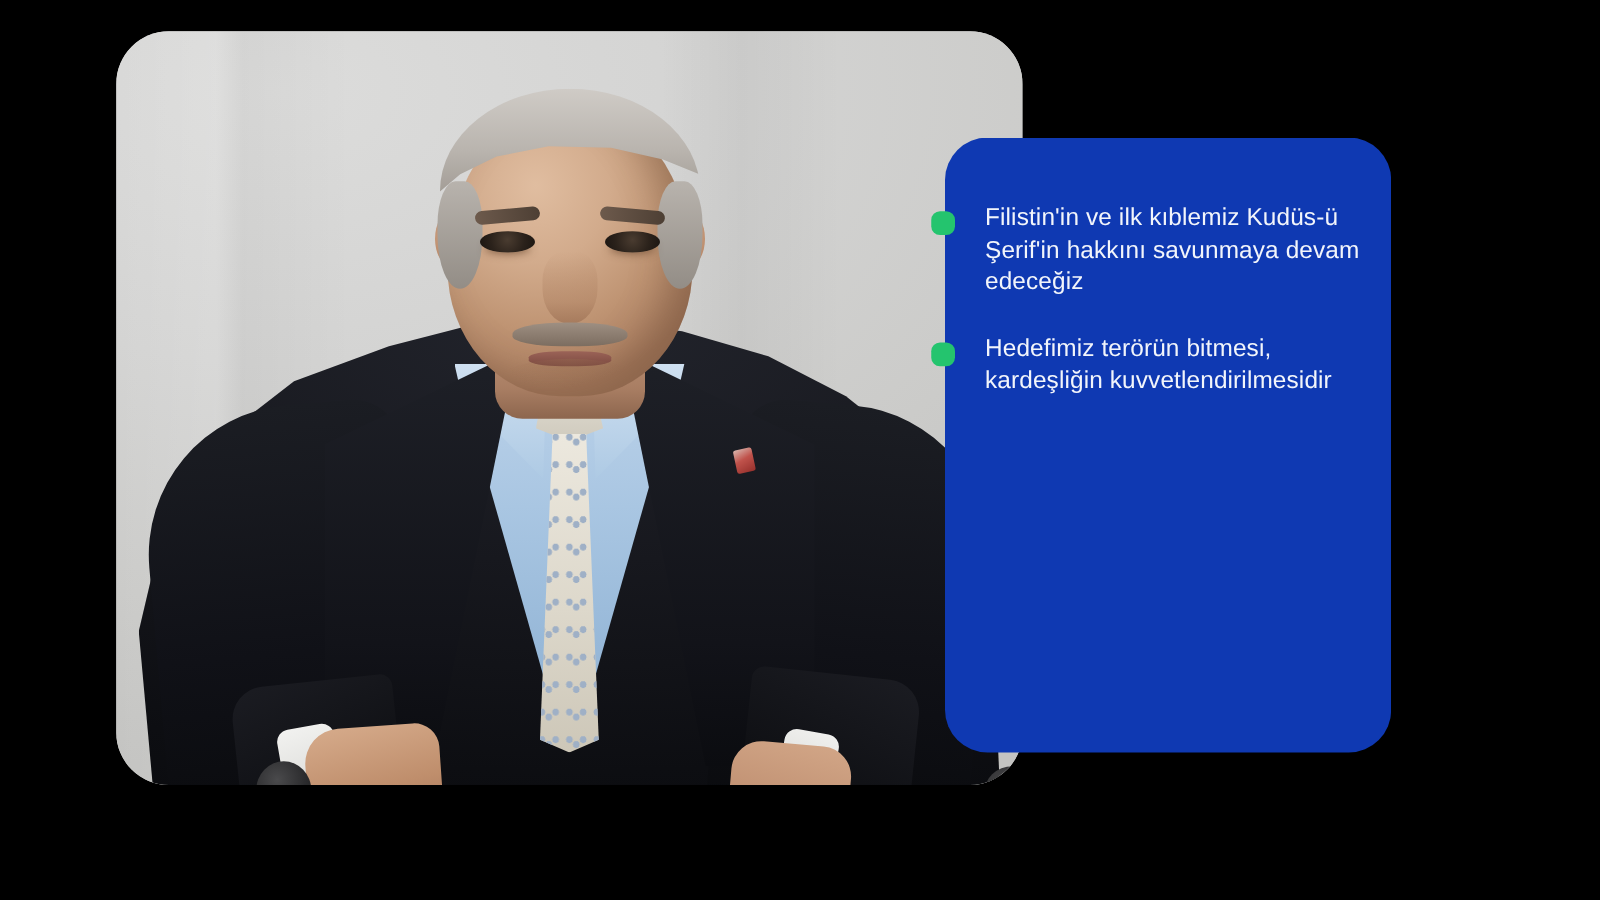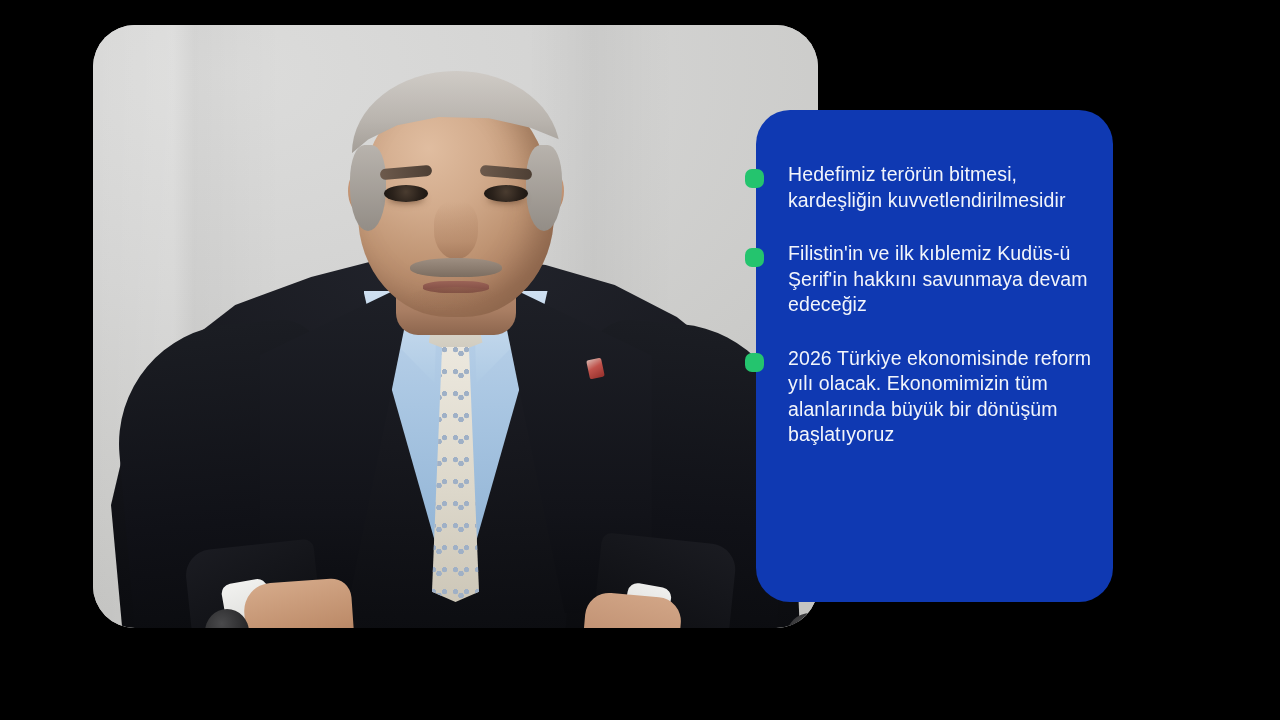--- a/index.html
+++ b/index.html
@@ -372,29 +372,25 @@
     </div>
 
     <div class="photo-soft"></div>
   </div>
 
   <div class="quote-card">
     <div class="bullets">
 
       <div class="bullet-row">
         <span class="bullet-dot"></span>
+        <div class="bullet-text">Filistin'in ve ilk kıblemiz Kudüs-ü Şerif'in hakkını savunmaya devam edeceğiz</div>
+      </div>
+
+      <div class="bullet-row">
+        <span class="bullet-dot"></span>
         <div class="bullet-text">Hedefimiz terörün bitmesi, kardeşliğin kuvvetlendirilmesidir</div>
       </div>
 
-      <div class="bullet-row">
-        <span class="bullet-dot"></span>
-        <div class="bullet-text">Filistin'in ve ilk kıblemiz Kudüs-ü Şerif'in hakkını savunmaya devam edeceğiz</div>
-      </div>
-
-      <div class="bullet-row">
-        <span class="bullet-dot"></span>
-        <div class="bullet-text">2026 Türkiye ekonomisinde reform yılı olacak. Ekonomimizin tüm alanlarında büyük bir dönüşüm başlatıyoruz</div>
-      </div>
 
     </div>
   </div>
 
 </div>
 
 </body></html>

